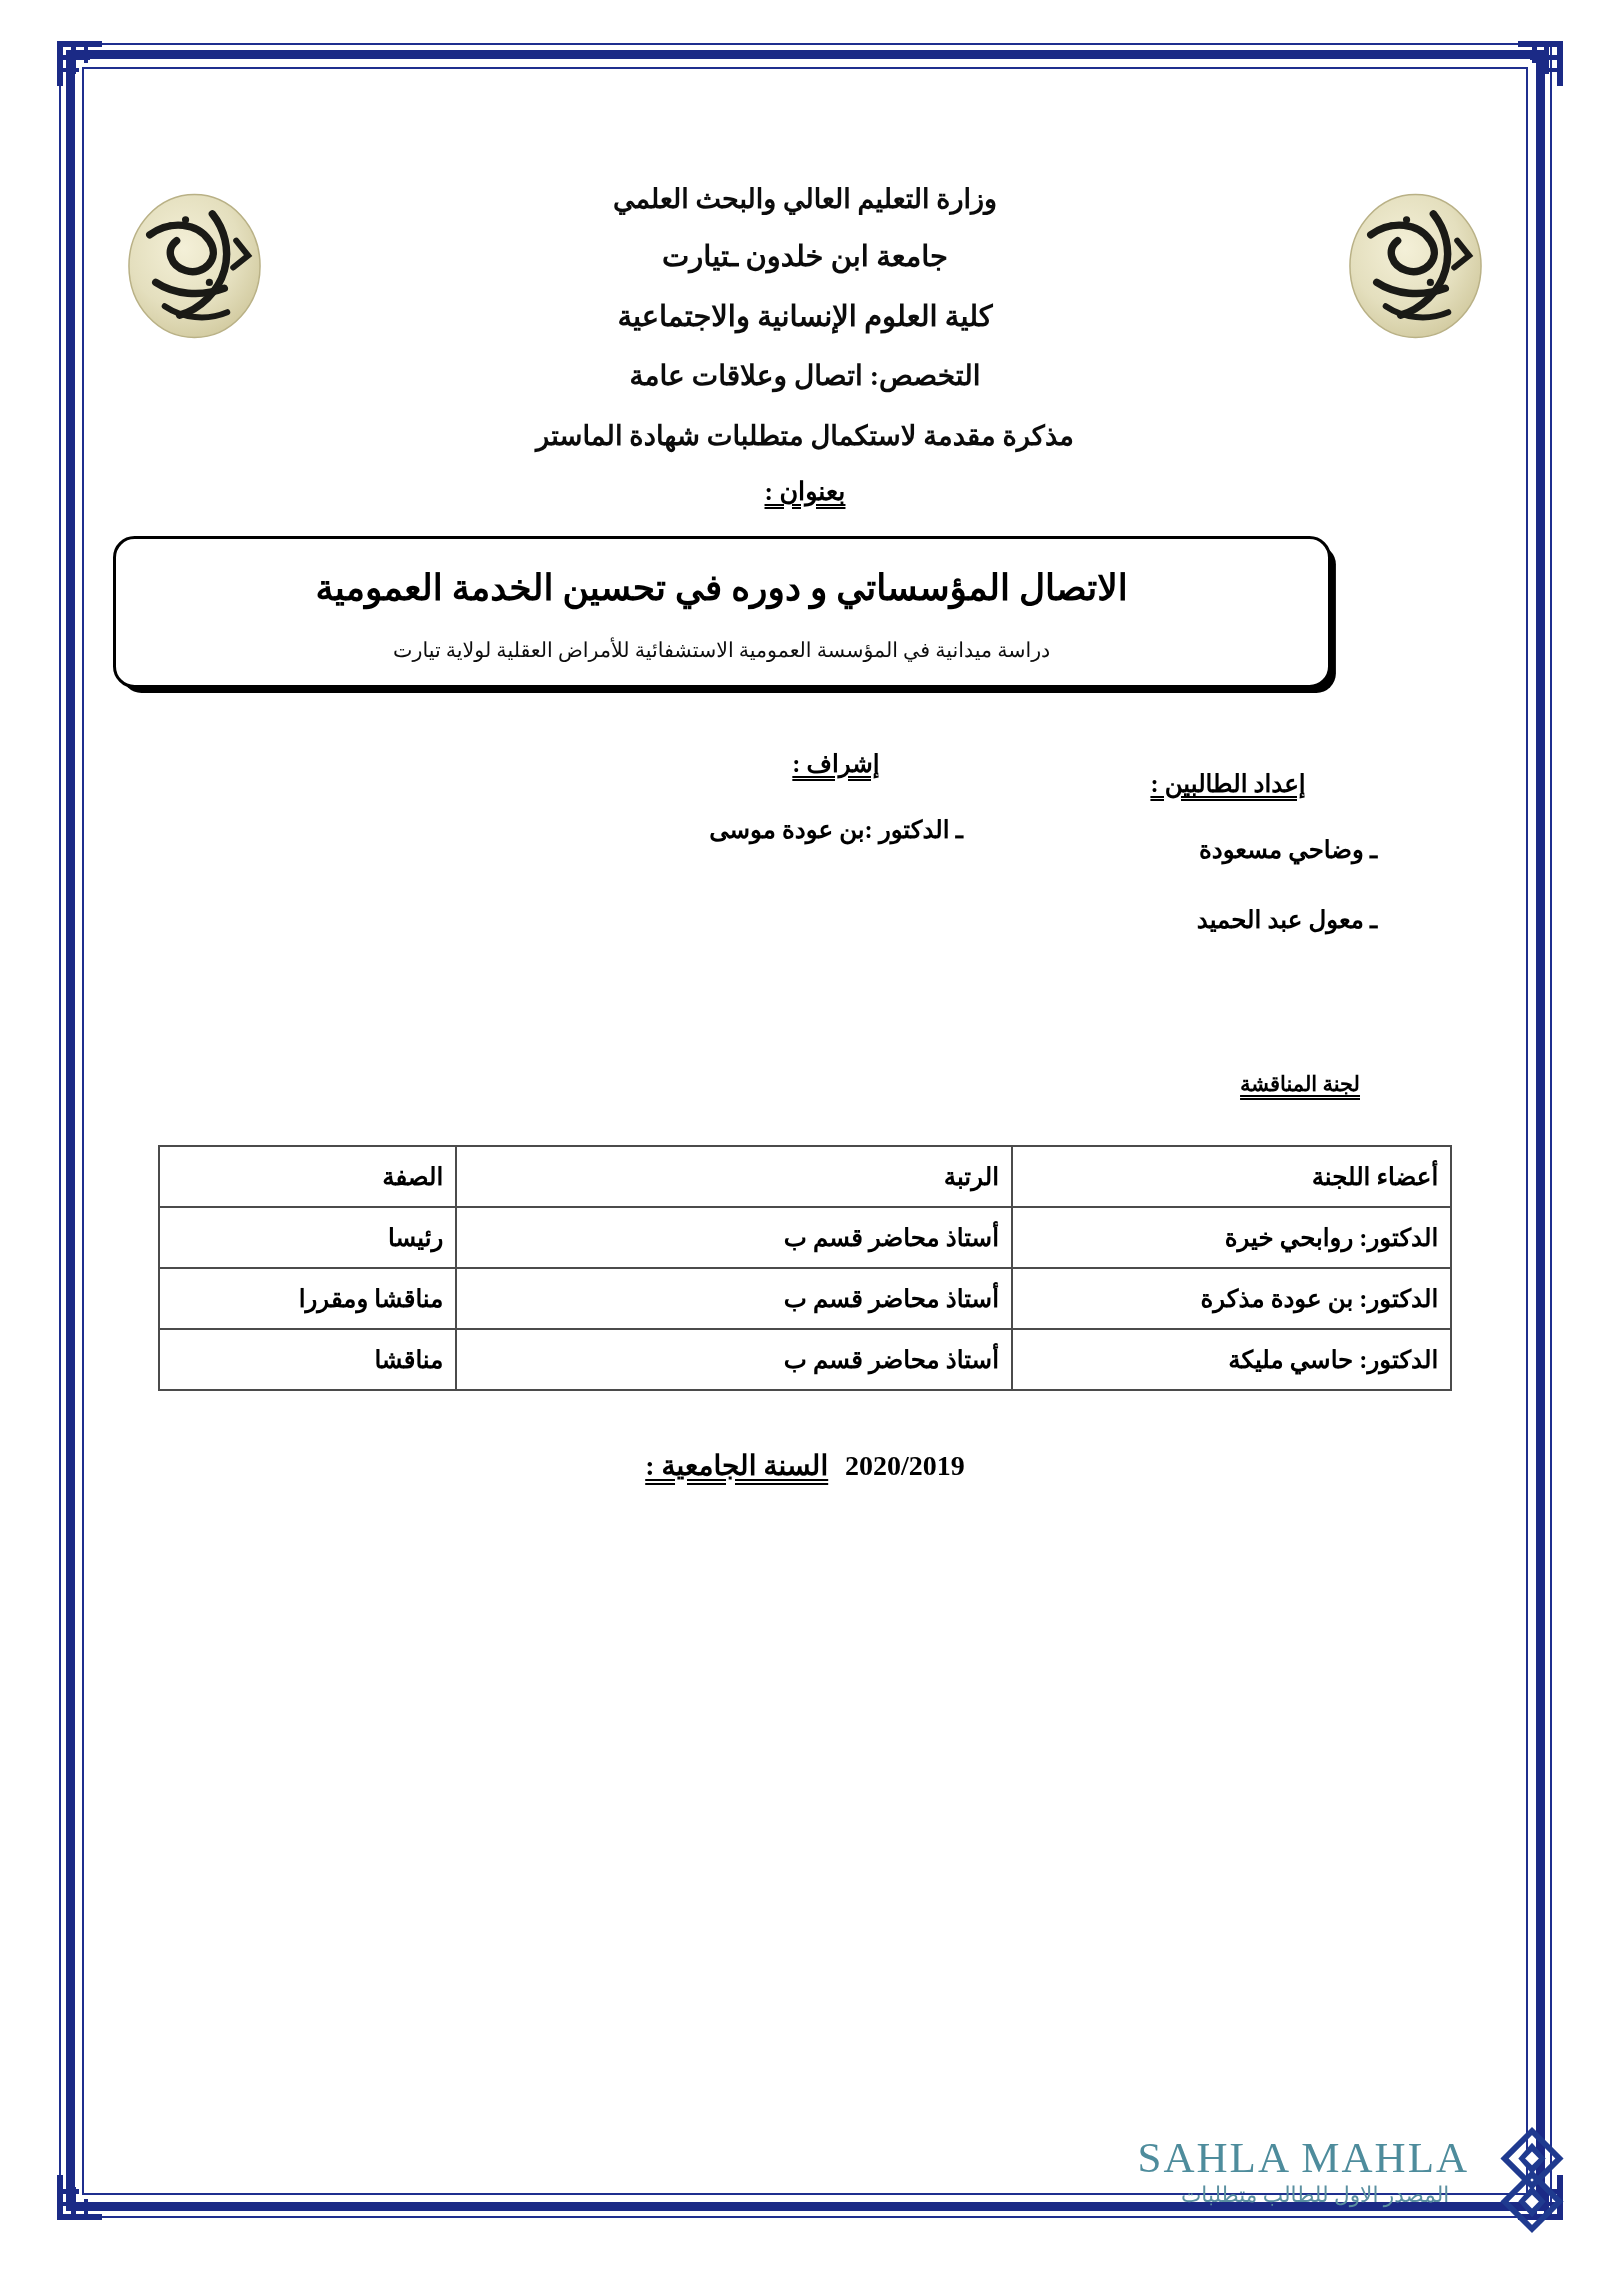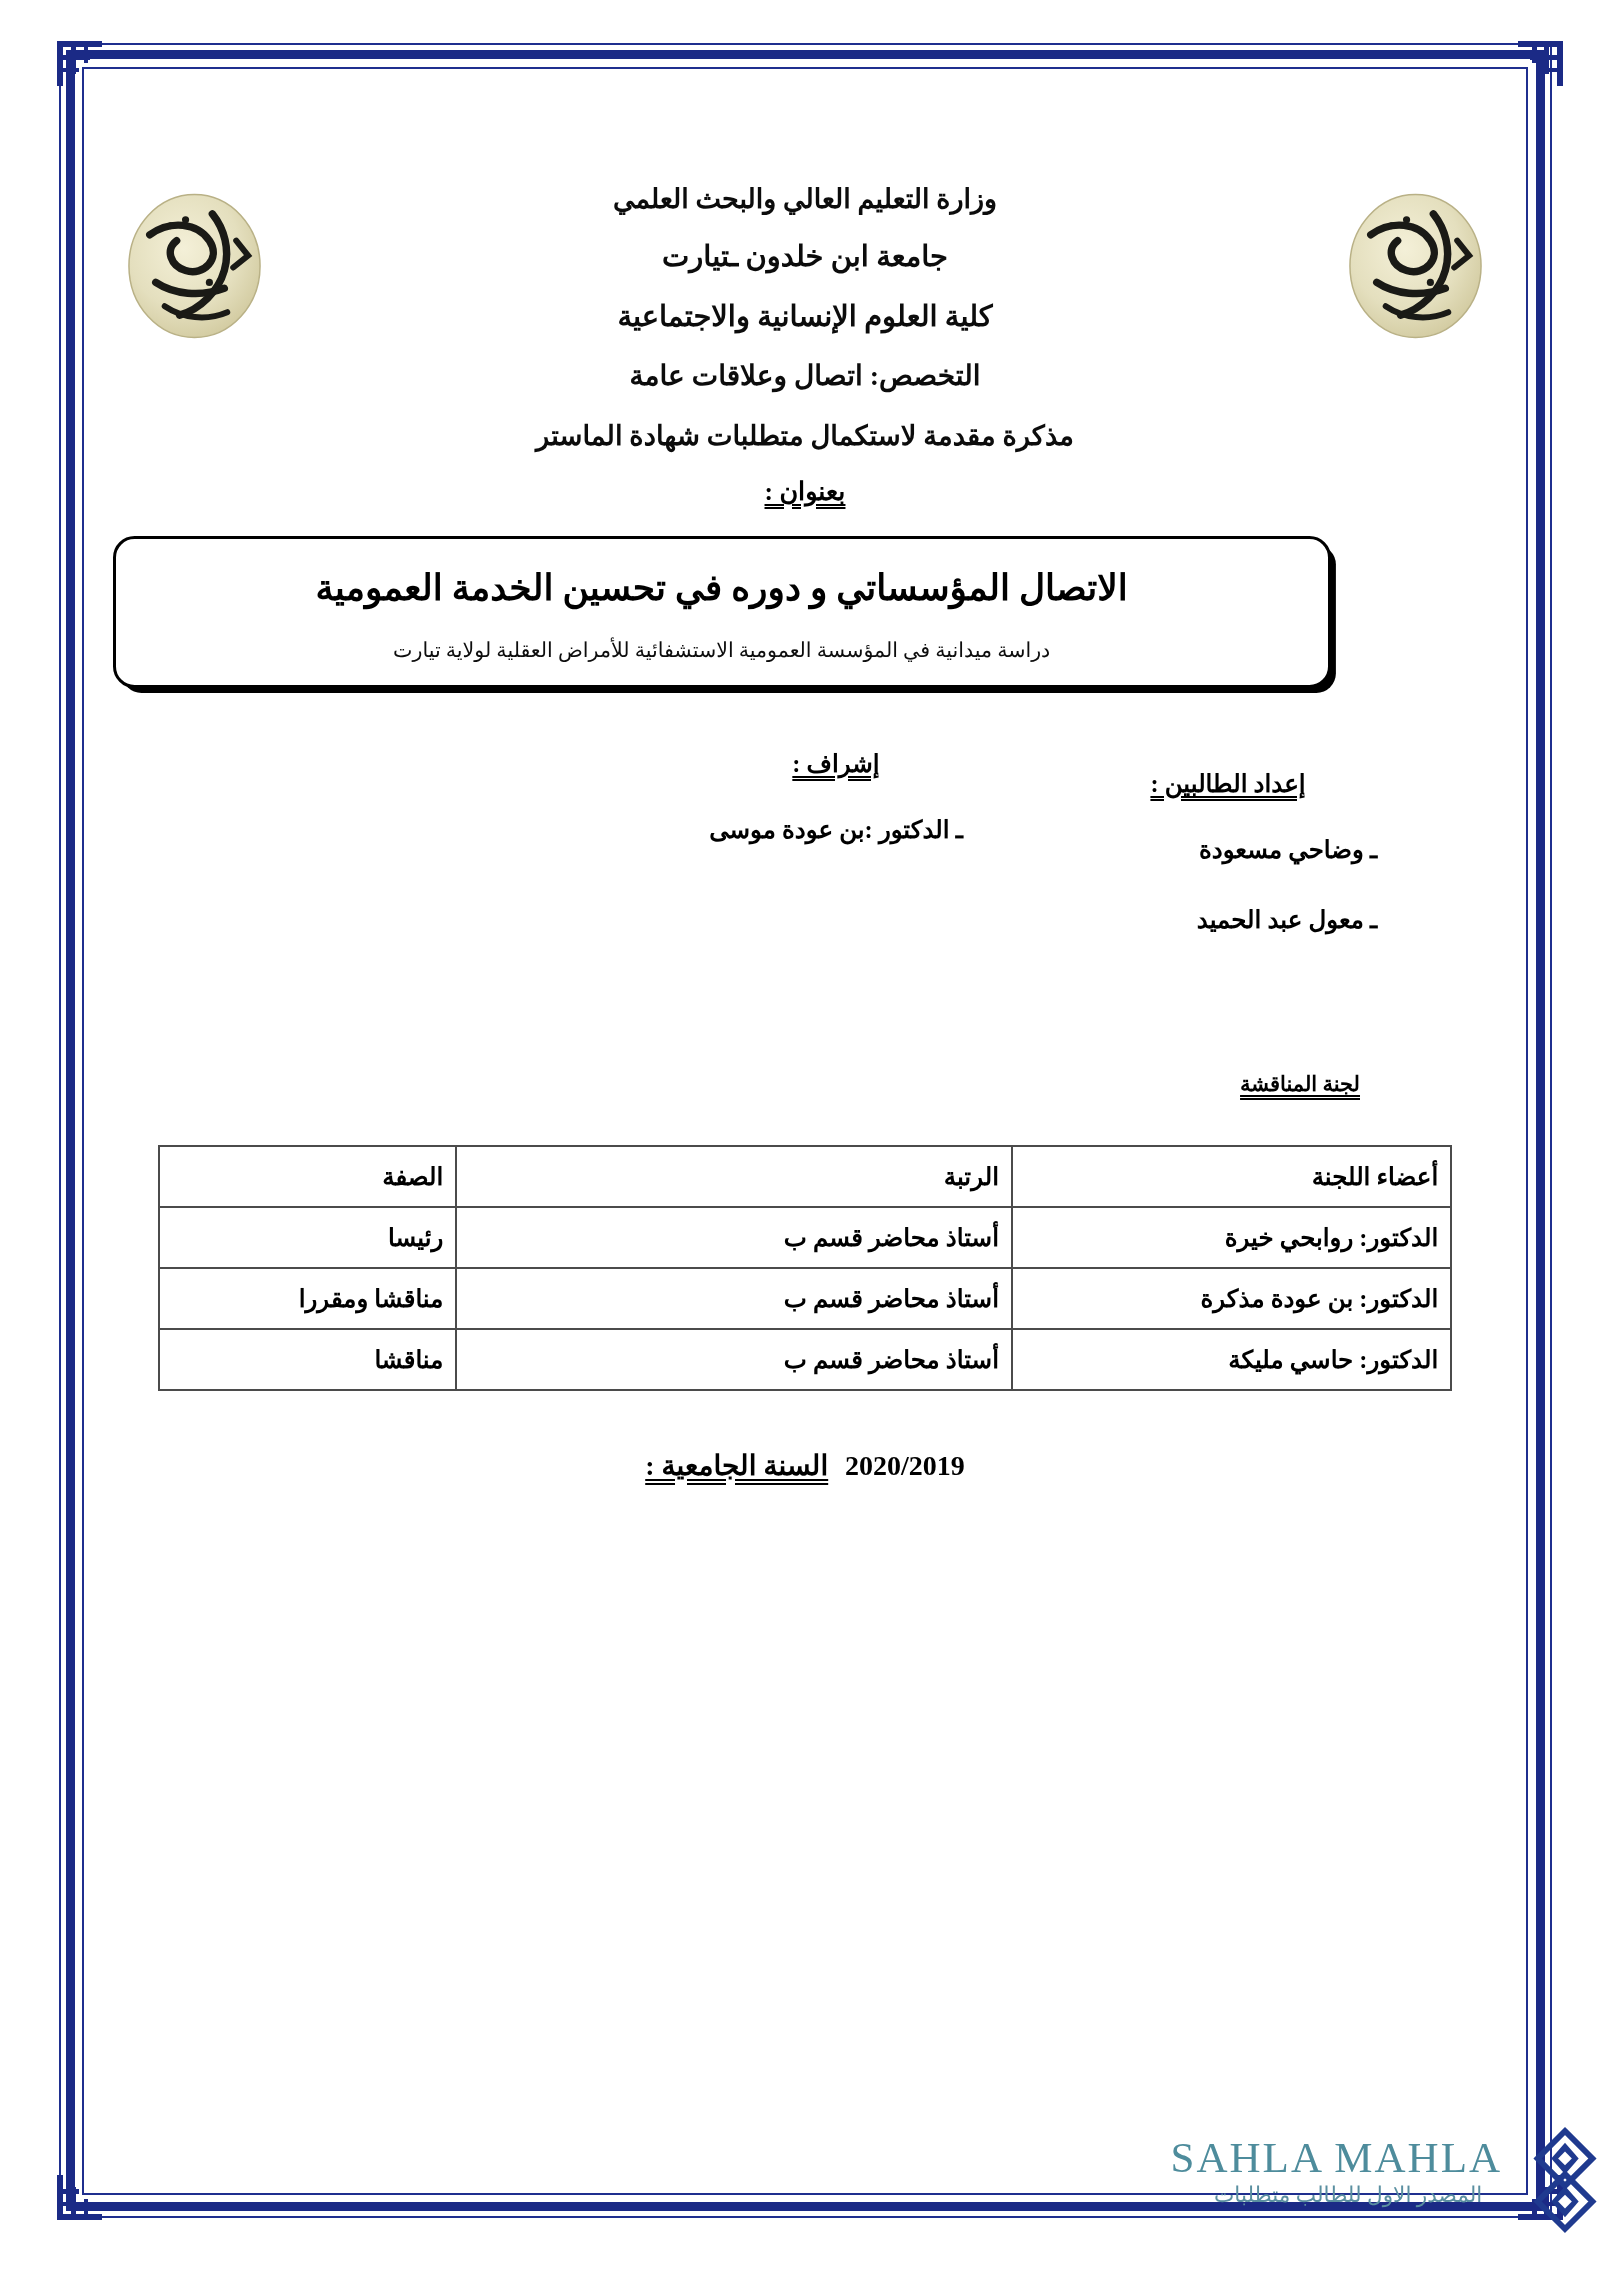--- a/index.html
+++ b/index.html
@@ -270,21 +270,21 @@
   .academic-year .ay-value {
     font-family: "Liberation Serif", "DejaVu Serif", serif;
     direction: ltr;
     display: inline-block;
     margin-left: 9.8px;
   }
 
   
   .watermark {
     position: absolute;
-    left: 1151px;
+    left: 1118px;
     top: 2125px;
     width: 461px;
     height: 127px;
     direction: ltr;
   }
   .watermark .wm-name {
     position: absolute;
     left: 19.6px;
     top: 7.8px;
     font-family: "Liberation Serif", "DejaVu Serif", serif;

